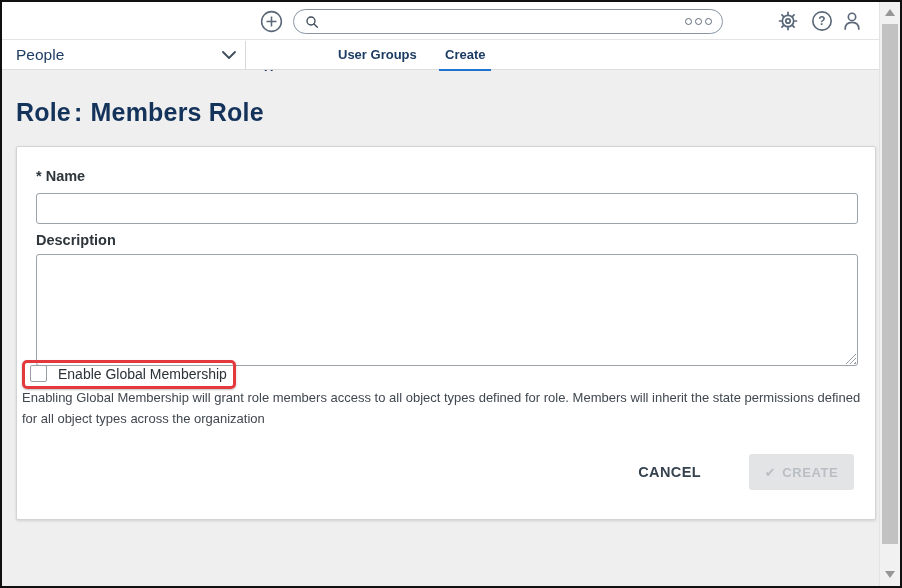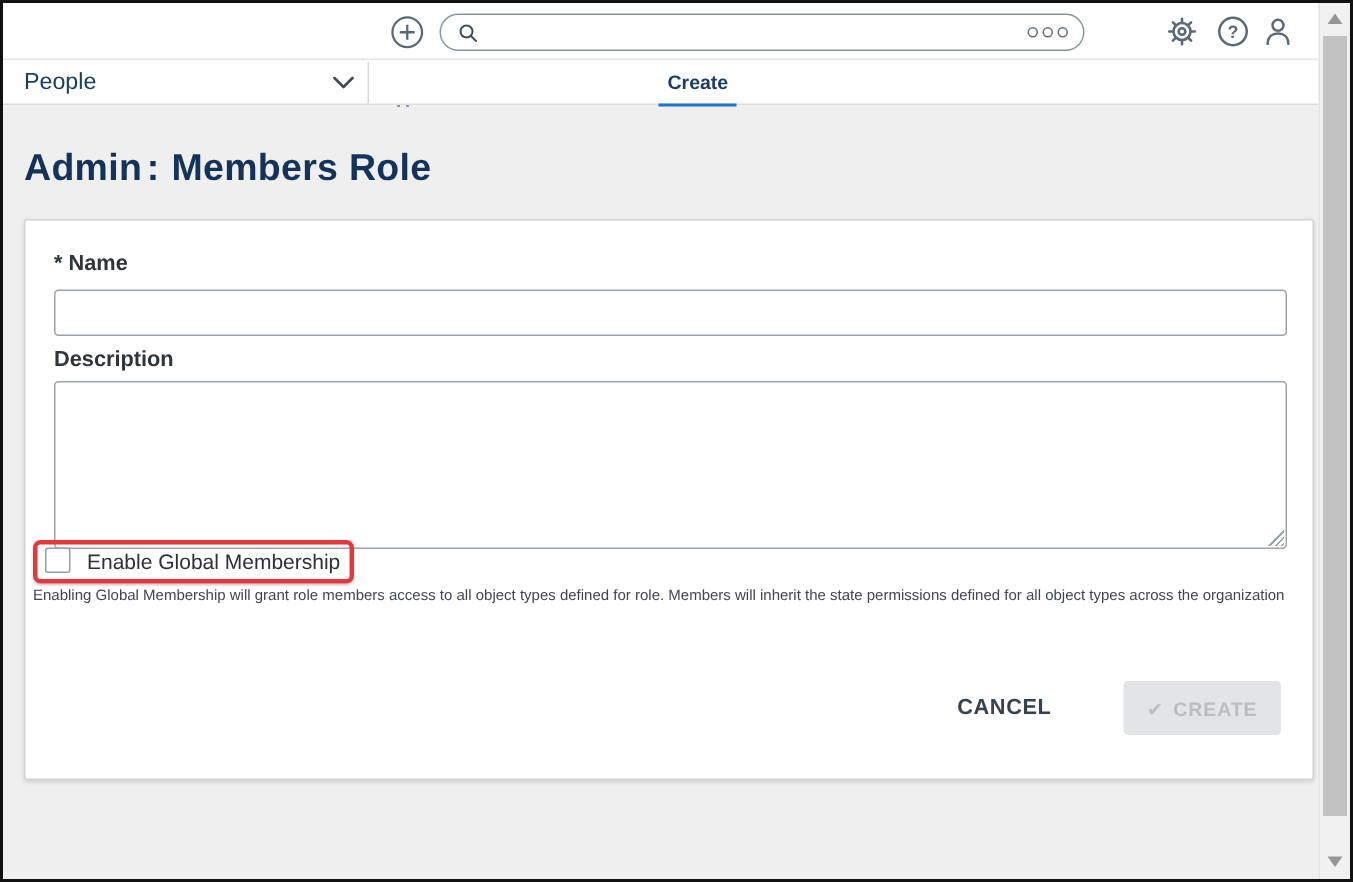--- a/index.html
+++ b/index.html
@@ -60,21 +60,21 @@
   .resize-grip{ position:absolute; left:828px; top:206px; width:11px; height:11px;
       background:repeating-linear-gradient(135deg, transparent 0 2px, #98a0a8 2px 3px);
       clip-path:polygon(100% 0,100% 100%,0 100%); }
 
   .cb-box{ position:absolute; left:13px; top:218px; width:17px; height:17px; background:#fff;
            border:1px solid #989fa6; border-radius:2px; cursor:pointer; }
   .cb-label{ position:absolute; left:41px; top:219px; font-size:14px; color:#2b3136; cursor:pointer; }
   .annotation{ position:absolute; left:5px; top:213px; width:214px; height:29px;
                border:3px solid #e4393c; border-radius:5px; pointer-events:none; z-index:3;
                box-shadow:0 1px 2px rgba(0,0,0,0.25); }
-  .helper{ position:absolute; left:5px; top:240px; width:840px; font-size:10px; line-height:21px;
+  .helper{ position:absolute; left:5px; top:240px; width:840px; font-size:13px; line-height:21px;
            color:#40474f; }
 
   .actions{ position:absolute; top:307px; right:21px; height:36px; display:flex; align-items:center;
             gap:48px; }
   .cancel-btn{ background:none; border:none; font-size:14.5px; font-weight:600; color:#36434f;
                letter-spacing:0.4px; cursor:pointer;
                font-family:"Liberation Sans","DejaVu Sans",sans-serif; }
   .create-btn{ width:105px; height:36px; background:#e2e4e6; border:none; border-radius:3px;
                color:#b9bec3; font-size:13px; font-weight:700; letter-spacing:0.6px;
                display:flex; align-items:center; justify-content:center; gap:6px;
@@ -149,26 +149,27 @@
 
   <div class="navbar">
     <div class="module-sel">
       <span class="mod-label">People</span>
       <svg width="14" height="9" viewBox="0 0 14 9">
         <path d="M1 1 L7 7 L13 1" fill="none" stroke="#3f4c59" stroke-width="1.8" stroke-linecap="round" stroke-linejoin="round"></path>
       </svg>
     </div>
     <div class="nav-divider"></div>
     <div class="tab tab-users">Users</div>
+    <div class="tab tab-groups">User Groups</div>
     <div class="tab tab-roles active">Create</div>
   </div>
 
   <div class="content">
     <div class="page-title">
-      <span>Admin</span><span class="sep">:</span><span>Members Role</span>
+      <span>Role</span><span class="sep">:</span><span>Members Role</span>
     </div>
 
     <div class="card">
       <div class="field-label lbl-name">
         <span class="req">*</span><span>Name</span>
       </div>
       <input class="txt-input name-input" type="text" placeholder="" style="">
 
       <div class="field-label lbl-desc">Description</div>
       <textarea class="txt-input desc-area" placeholder="" style=""></textarea>

